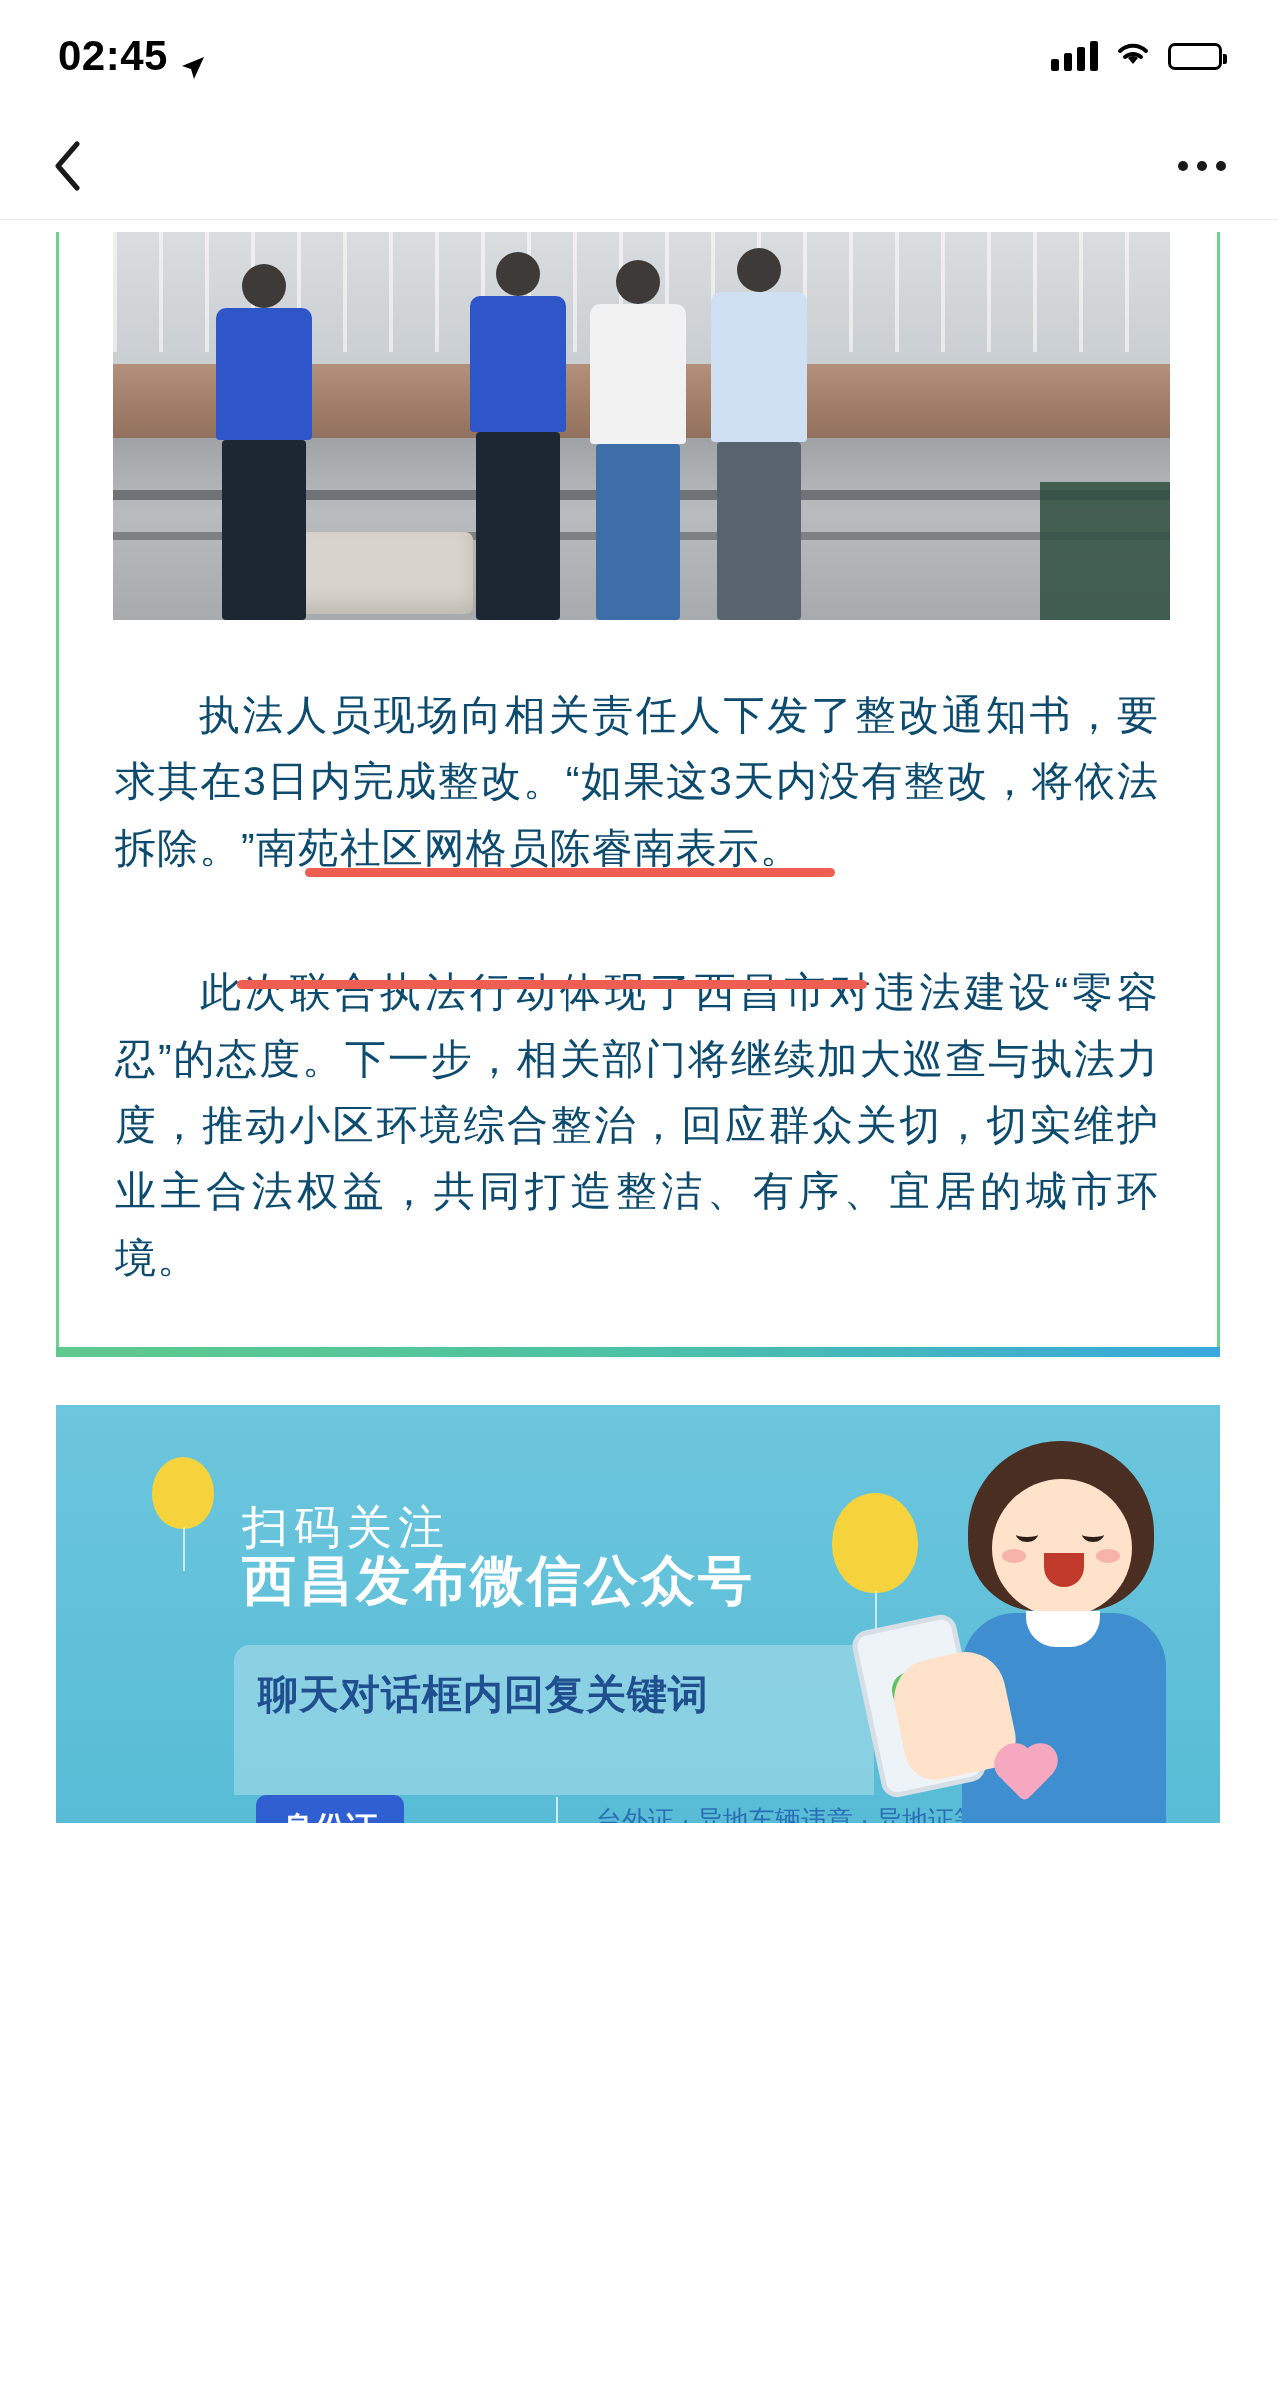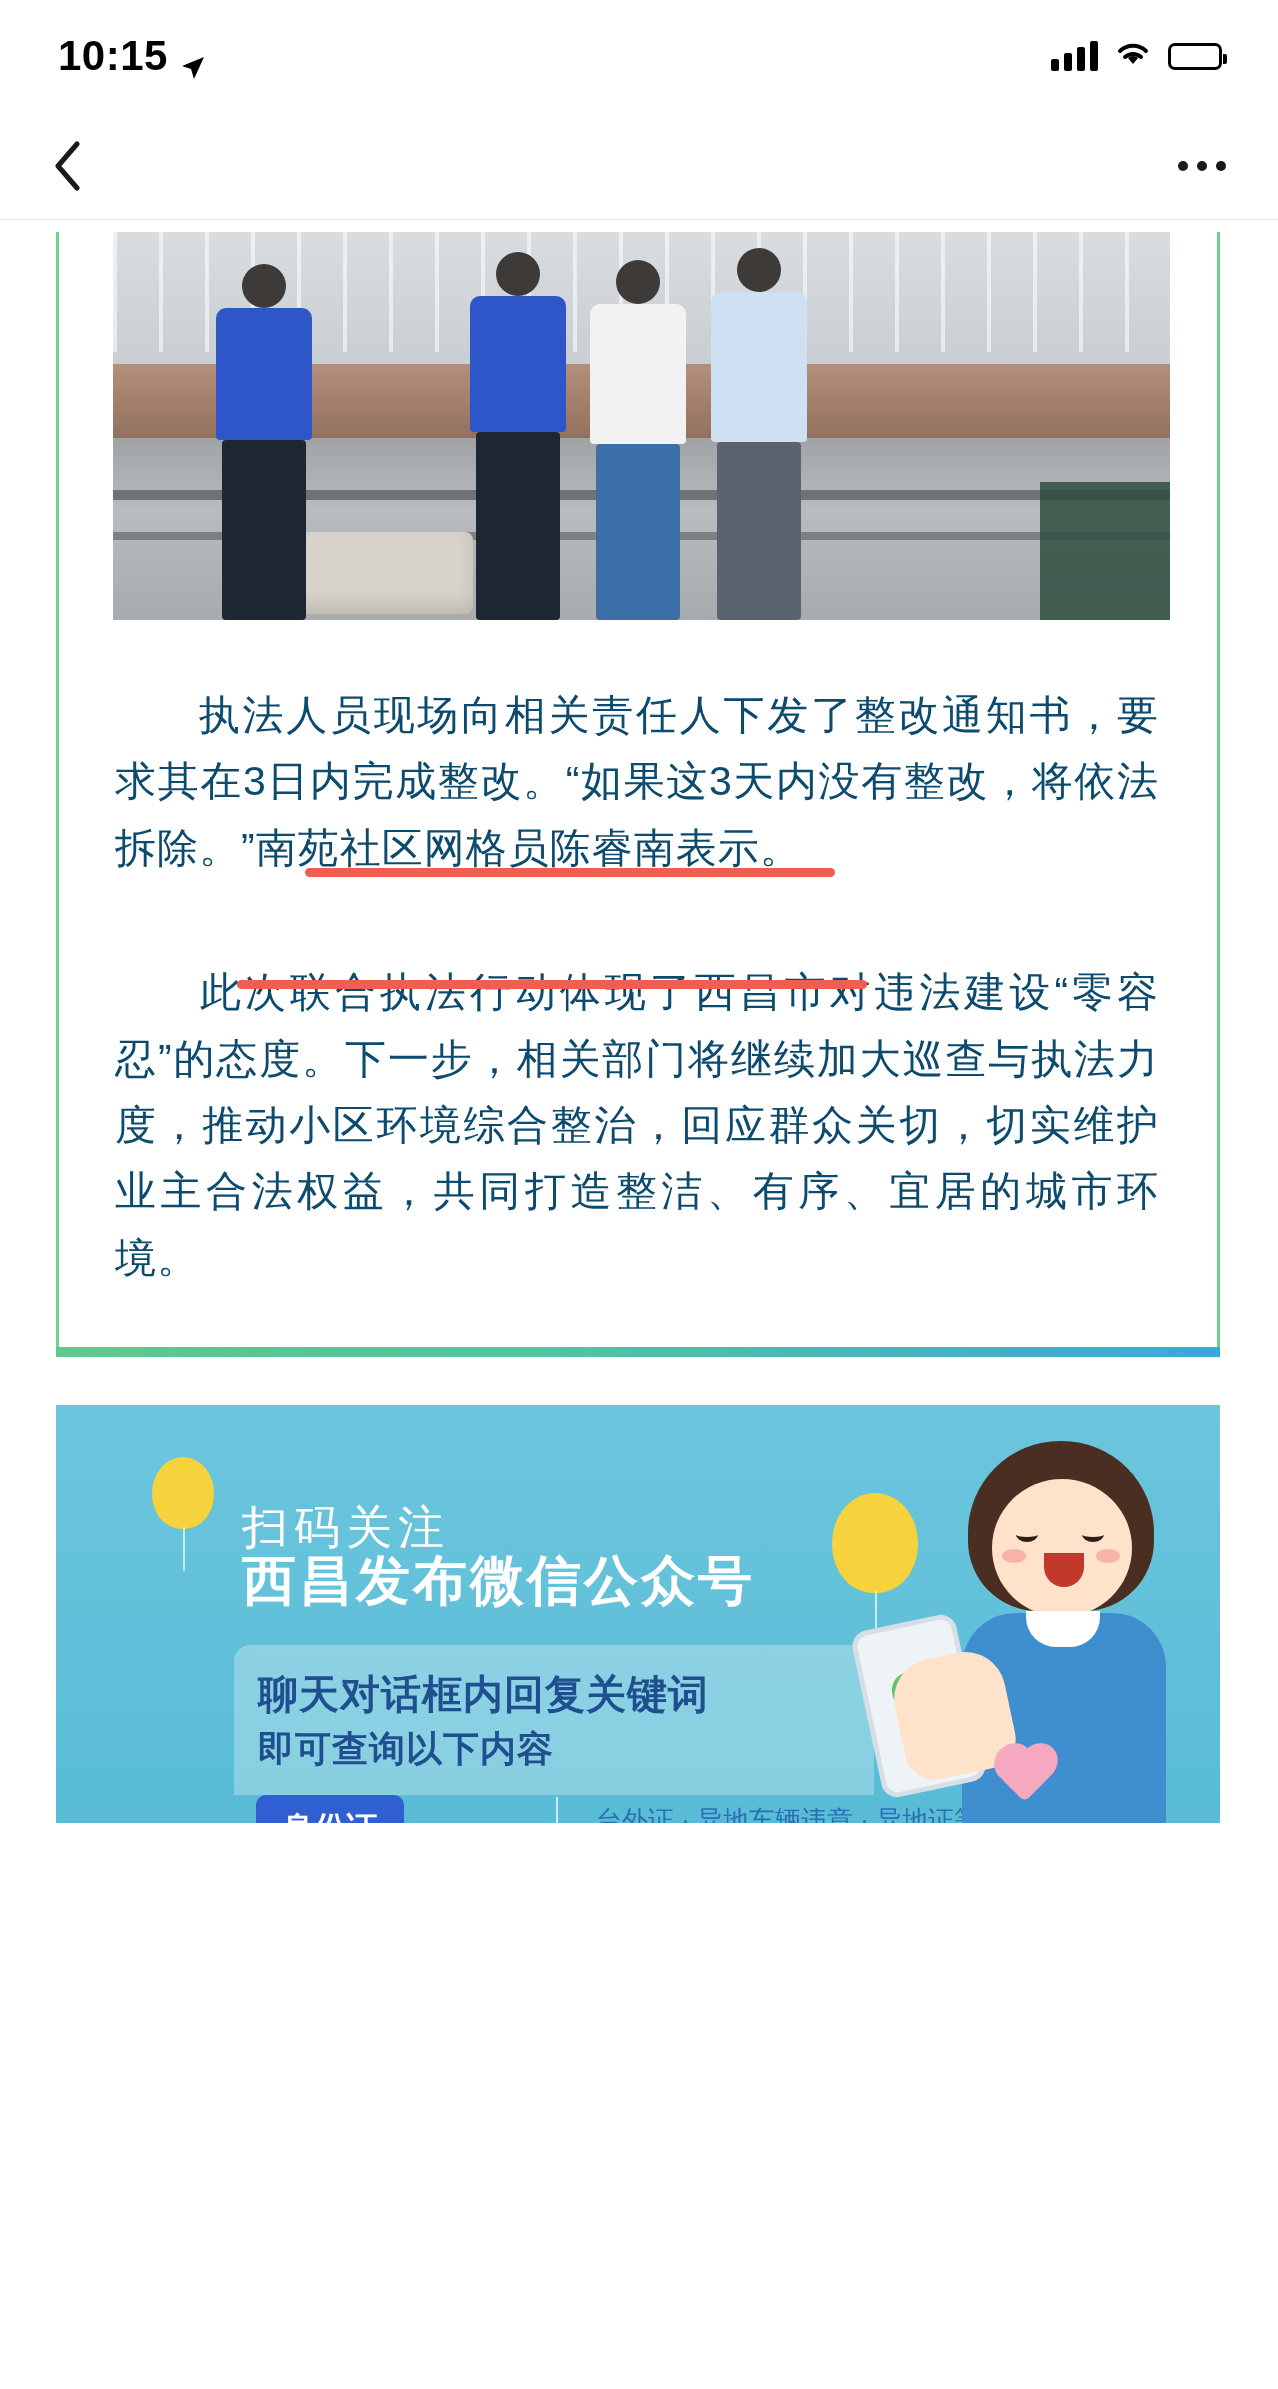--- a/index.html
+++ b/index.html
@@ -359,21 +359,21 @@
     background: #f6a8c0; border-radius: 50%;
   }
   .m-heart::before { top: -18px; left: 0; }
   .m-heart::after { top: 0; left: 18px; }
 </style>
 </head>
 <body>
 
 <div class="statusbar">
   <div class="status-time">
-    <span>10:15</span>
+    <span>02:45</span>
     <span class="loc-arrow">
       <svg width="26" height="26" viewBox="0 0 26 26">
           <path d="M24 2 L2 11 L11 14 L14 24 Z" fill="#000"></path>
         </svg>
     </span>
   </div>
   <div class="status-right">
     <span class="signal-bars">
       <i></i>
         <i></i>
@@ -461,21 +461,20 @@
 
 <div class="promo">
   <div class="balloon b1"></div>
   <div class="balloon b2"></div>
 
   <div class="promo-title-sm">扫码关注</div>
   <div class="promo-title-lg">西昌发布微信公众号</div>
 
   <div class="promo-subbox">
     <div class="sub-line1">聊天对话框内回复关键词</div>
-    <div class="sub-line2">即可查询以下内容</div>
   </div>
 
   <div class="chip">身份证</div>
   <div class="divider-v"></div>
   <div class="chip-row-text">台外证 · 异地车辆违章 · 异地证等上班违法</div>
 
   <div class="mascot">
     <div class="m-hair"></div>
     <div class="m-face"></div>
     <div class="m-eye l"></div>

